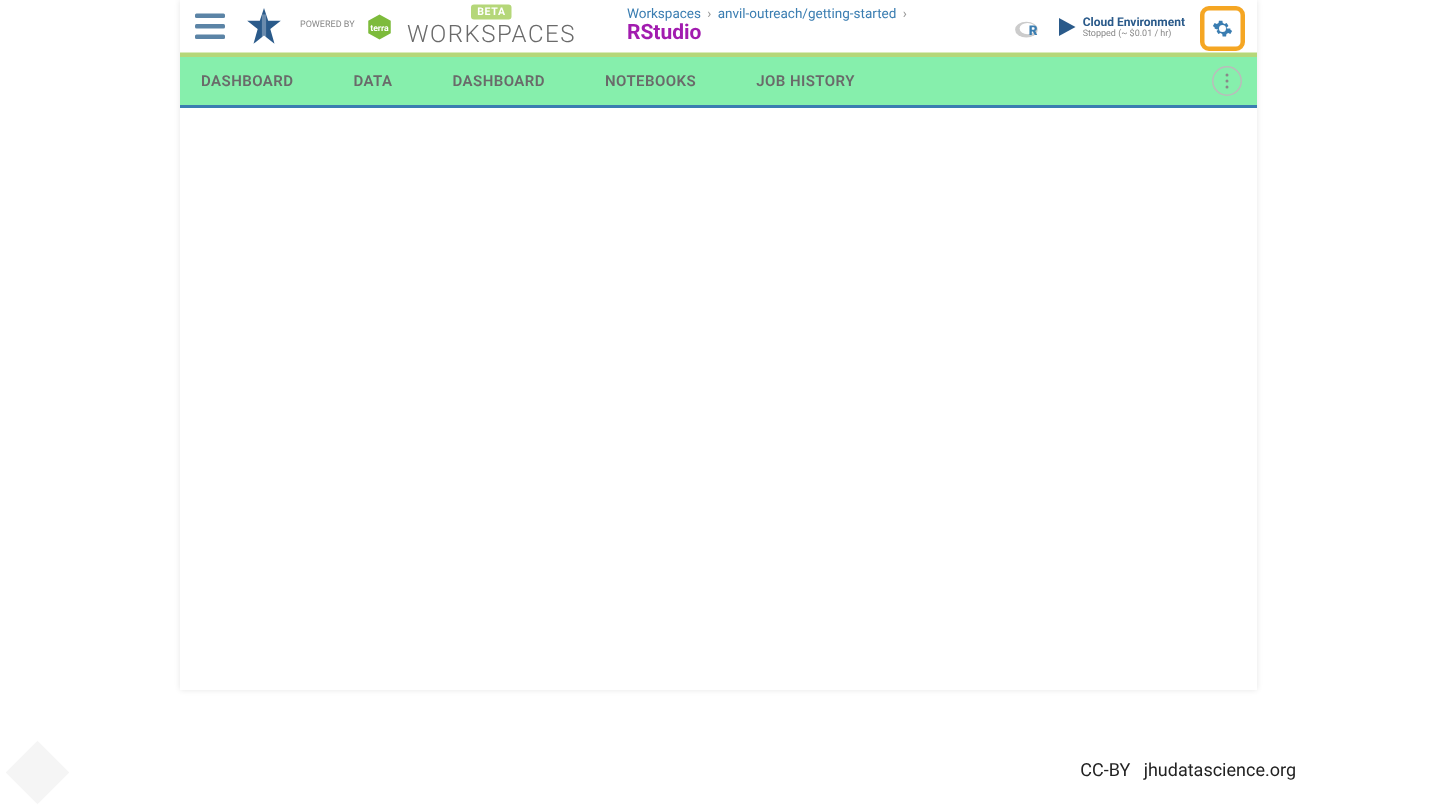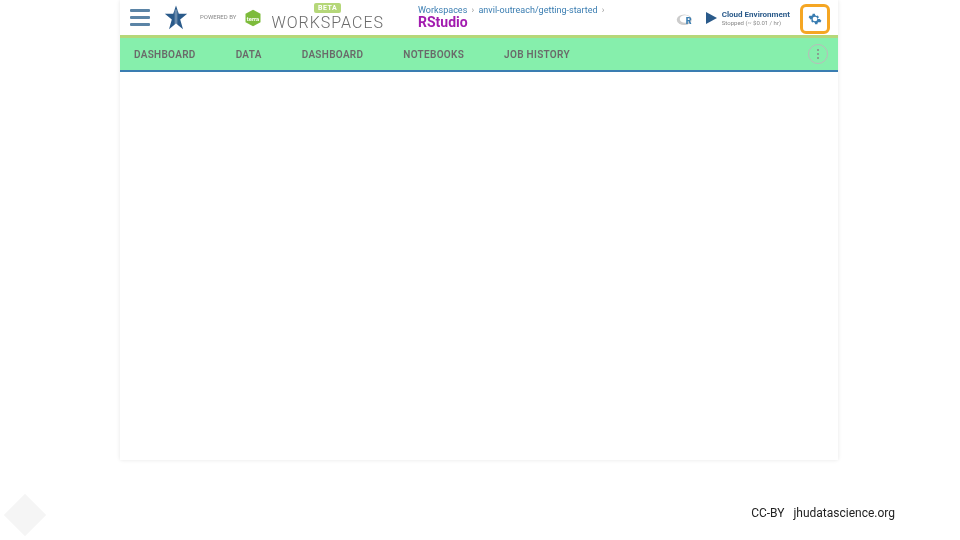--- a/index.html
+++ b/index.html
@@ -102,21 +102,21 @@
       font-size: 10px;
       color: #6a6a6a;
     }
     .watermark {
       position: absolute; left: 0; bottom: -4px;
       opacity: 0.08;
       transform: rotate(0deg);
     }
     .watermark svg { width: 50px; height: 50px; }
     .footer {
-      position: absolute; right: 65px; bottom: 20px;
+      position: absolute; right: 96px; bottom: 20px;
       font-size: 12px; color: #222;
     }
   </style>
 </head>
 <body>
 
 <div class="container">
 
   <div class="header">
     <div class="hamburger">

